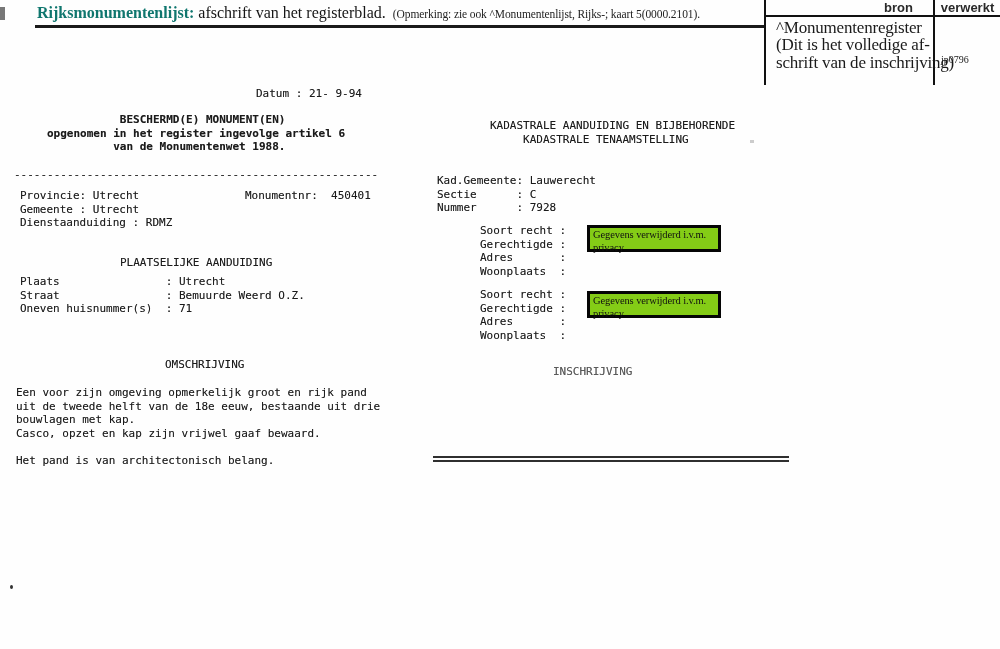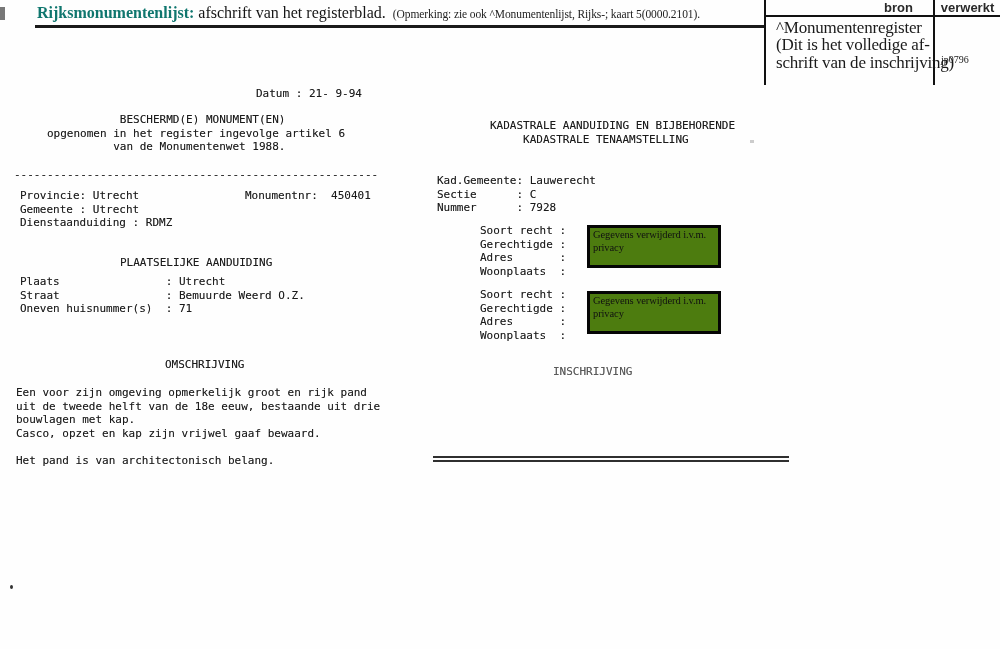--- a/index.html
+++ b/index.html
@@ -25,21 +25,21 @@
   .vline-mid  { left:933px; }
   .stamp-hline { left:764px; top:14.5px; width:236px; height:2px; background:#111; }
   .stamp-head { top:0; font-family:"Liberation Sans", sans-serif; font-size:13px;
                 font-weight:bold; color:#2a2a2a; text-align:center; }
   .stamp-head-bron { left:766px; width:173px;margin-left:46px; }
   .stamp-head-verwerkt { left:935px; width:65px; }
   .stamp-body { left:776px; top:19px; font-size:17px; line-height:17.4px;
                 letter-spacing:-0.2px; white-space:pre; color:#1a1a1a; }
   .stamp-code { left:941px; top:54px; font-size:10px; color:#1a1a1a; }
   
-  .privacy-box { width:134px; height:43px; border:3px solid #050505; background:#4d7c0f; }
+  .privacy-box { width:134px; height:27px; border:3px solid #050505; background:#84cc16; }
   .privacy-text { font-family:"Liberation Serif", serif; font-size:10.5px; line-height:12.5px;
                   padding:1px 3px; white-space:pre; color:#111; letter-spacing:-0.1px; }
   
   .double-rule { left:433px; top:456px; width:356px; height:6px;
                  border-top:2px solid #2f2f2f; border-bottom:2px solid #2f2f2f; }
   
   .edge-mark { left:0; top:7px; width:5px; height:13px; background:#4a4a4a; opacity:.75; }
   .dot { left:10px; top:585px; width:3px; height:4px; background:#333; border-radius:50%; }
   .speck { left:750px; top:140px; width:4px; height:3px; background:#999; opacity:.5; }
 </style>
@@ -64,21 +64,21 @@
 (Dit is het volledige af-
 schrift van de inschrijving)</div>
   <div class="abs serif stamp-code">jp0796</div>
 
   <div class="abs edge-mark"></div>
   <div class="abs dot"></div>
   <div class="abs speck"></div>
 
   <div class="abs tw" style="left:256px; top:87px;">Datum : 21- 9-94</div>
 
-  <div class="abs tw" style="left:47px; top:113px;">           BESCHERMD(E) MONUMENT(EN)
+  <div class="abs tw" style="left:47px; top:113px;font-weight:bold;">           BESCHERMD(E) MONUMENT(EN)
 opgenomen in het register ingevolge artikel 6
           van de Monumentenwet 1988.</div>
 
   <div class="abs tw" style="left:14px; top:168px; color:#222;">-------------------------------------------------------</div>
 
   <div class="abs tw" style="left:20px; top:189px;">Provincie: Utrecht
 Gemeente : Utrecht
 Dienstaanduiding : RDMZ</div>
   <div class="abs tw" style="left:245px; top:189px;">Monumentnr:  450401</div>
 

